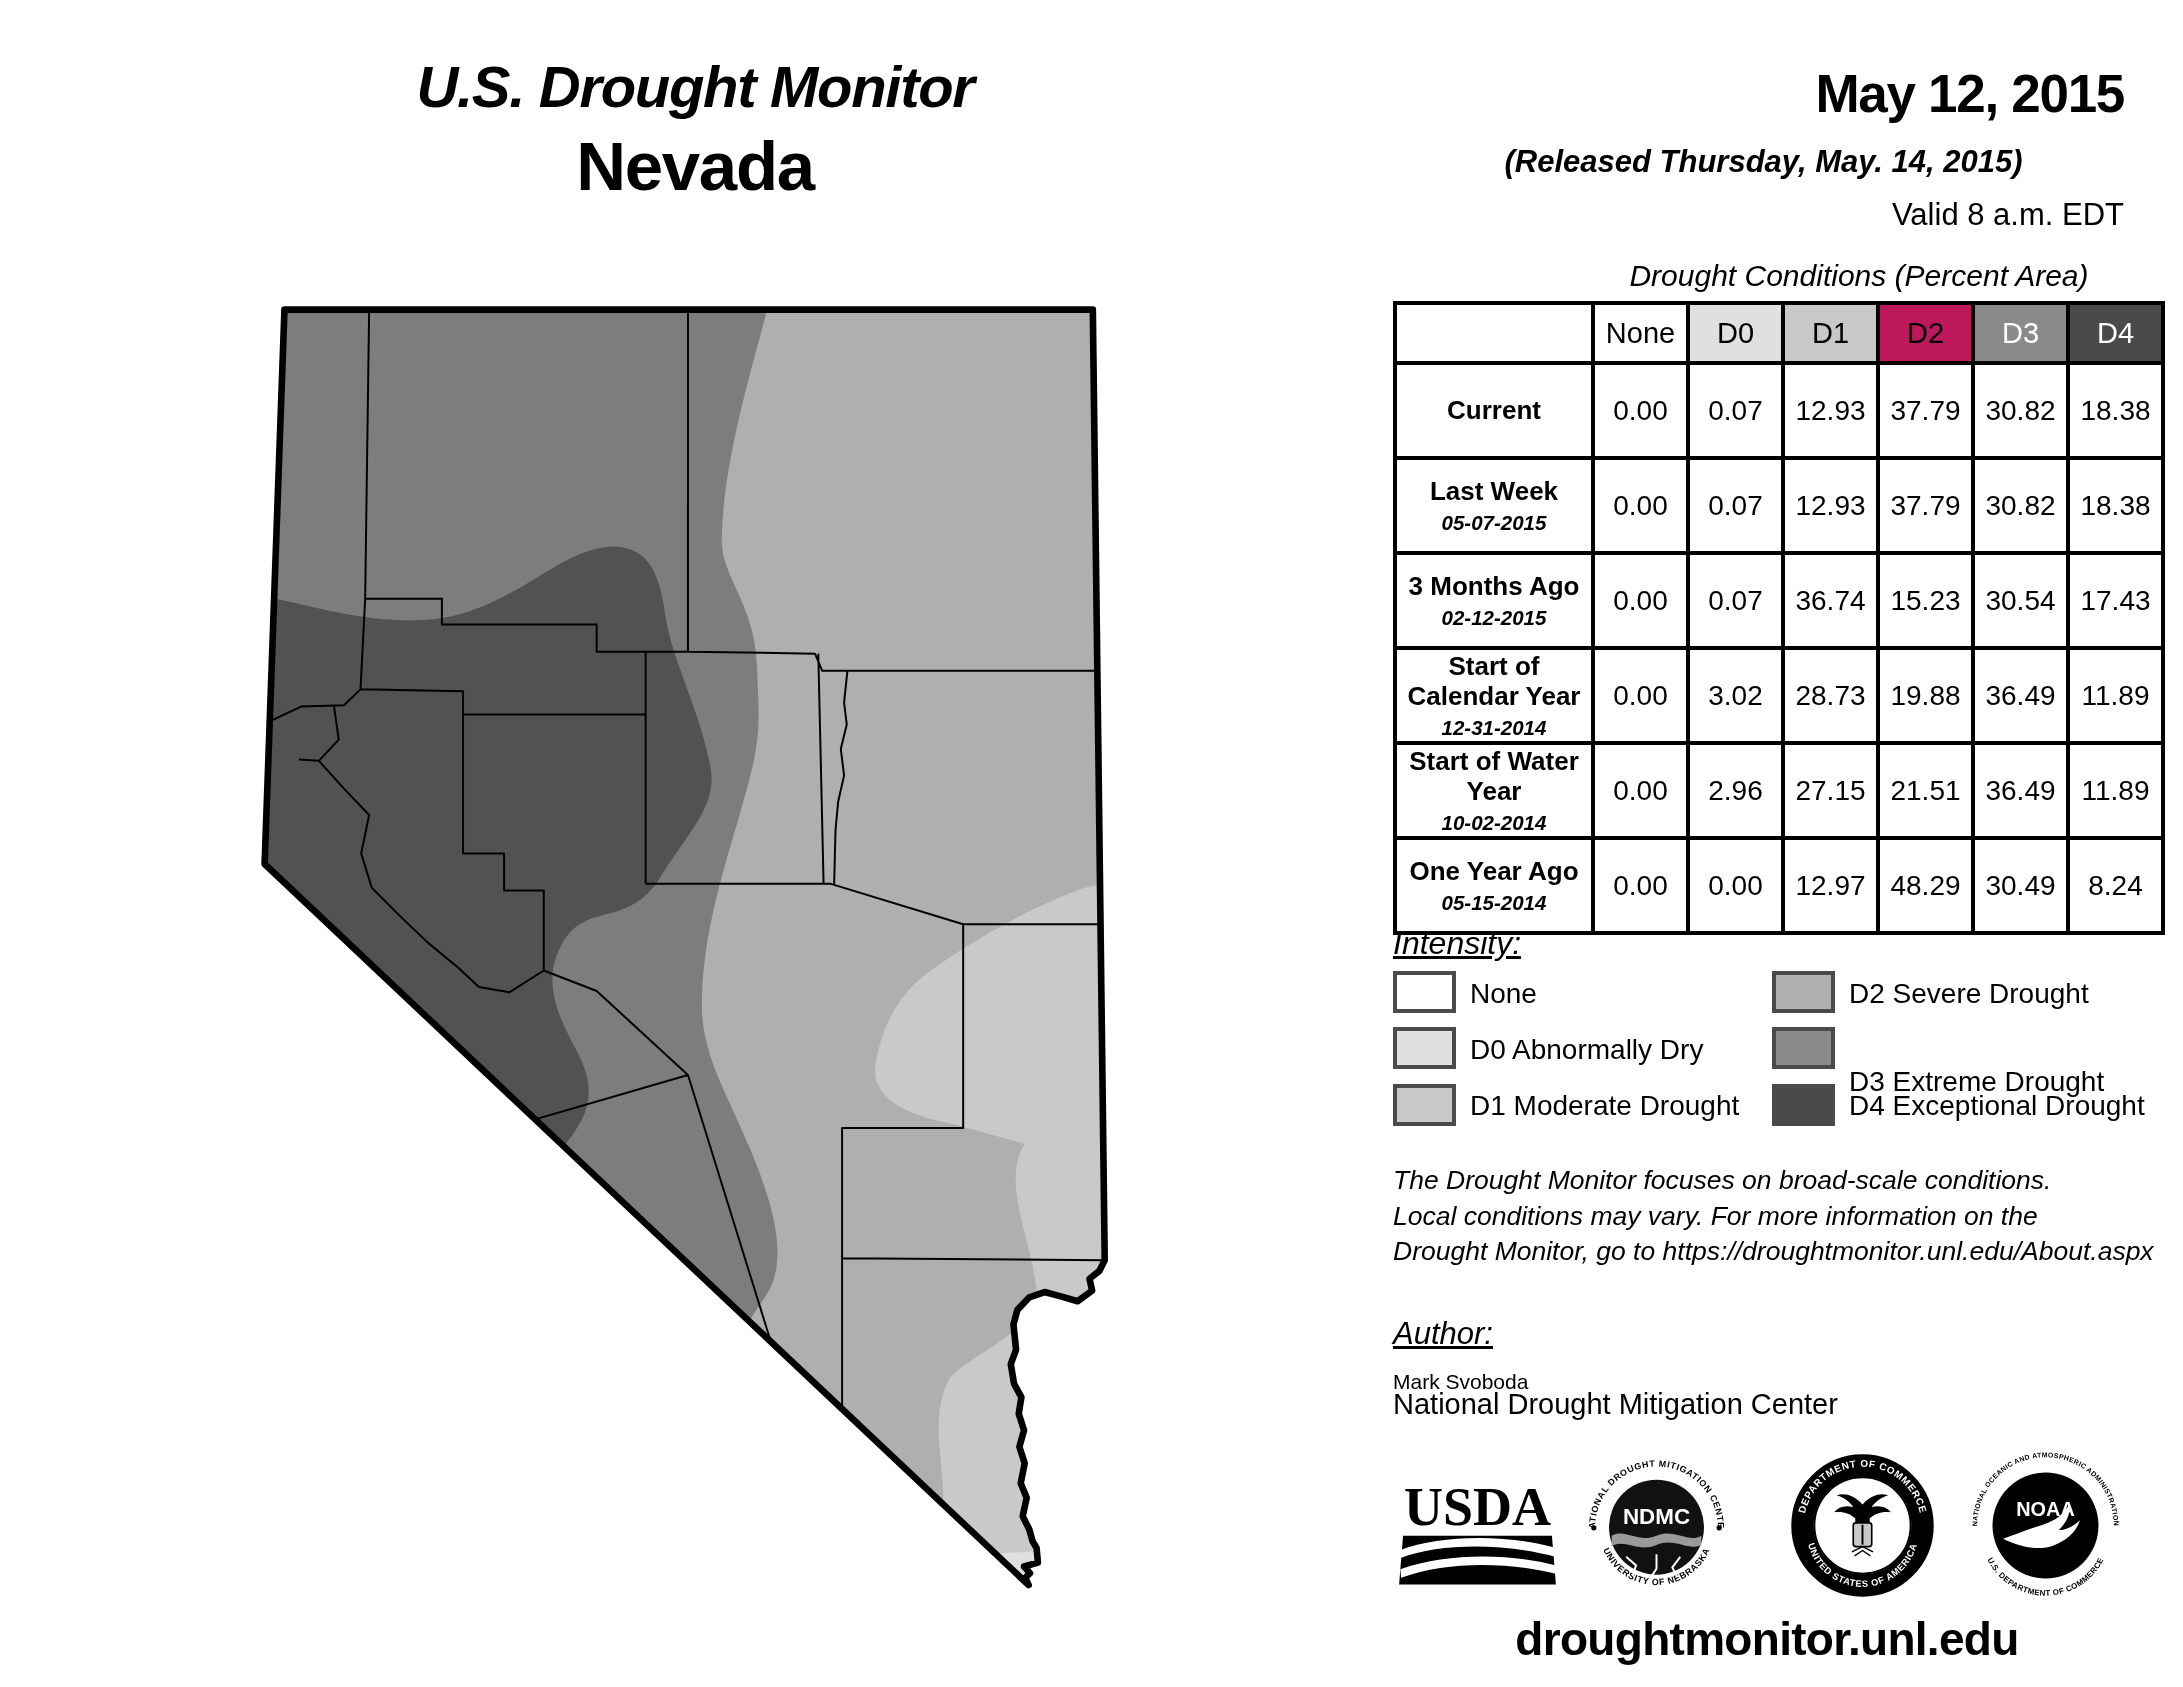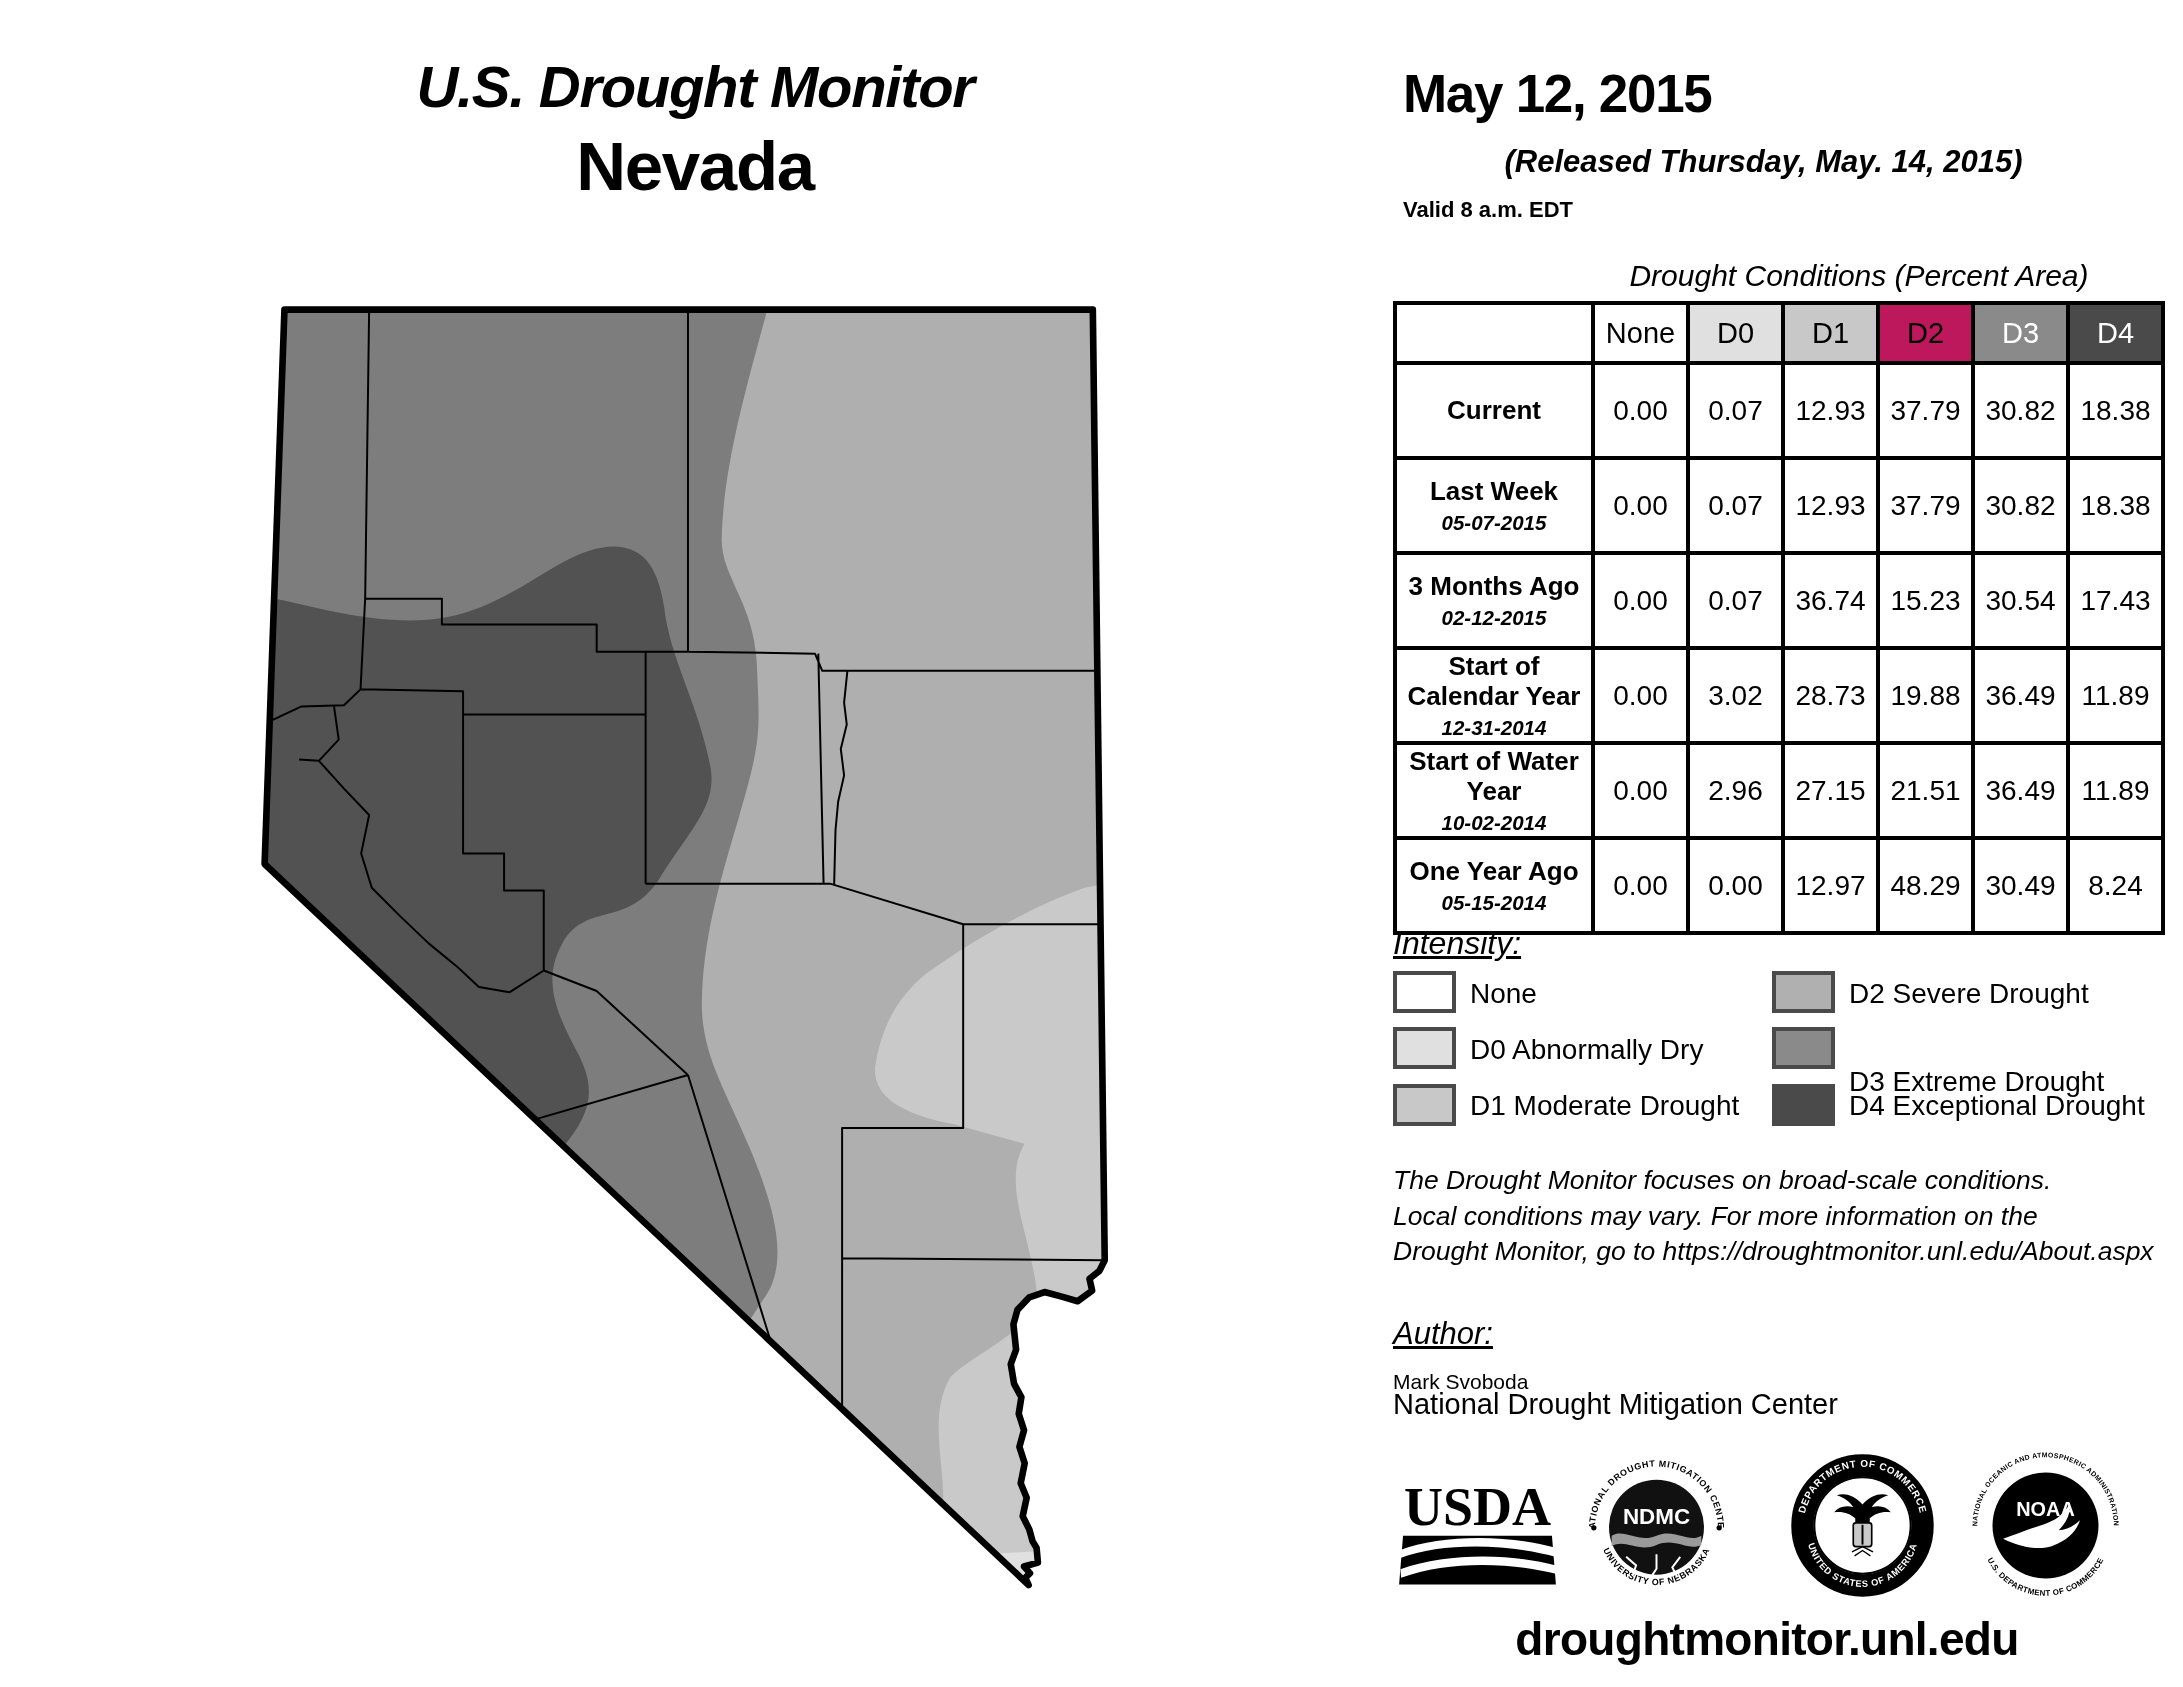--- a/index.html
+++ b/index.html
@@ -10,26 +10,26 @@
   }
   .abs{position:absolute;}
 
   
   #title-main{left:265px;top:53px;width:860px;text-align:center;
     font-size:58px;font-weight:bold;font-style:italic;letter-spacing:-1.3px;}
   #title-region{left:265px;top:127px;width:860px;text-align:center;
     font-size:69px;font-weight:bold;letter-spacing:-1.3px;}
 
   
-  #date-line{left:1403px;top:63px;width:721px;text-align:left;
+  #date-line{left:1403px;top:63px;width:721px;text-align:right;
     font-size:53px;font-weight:bold;letter-spacing:-1.3px;}
   #released-line{left:1403px;top:144px;width:721px;text-align:center;
     font-size:31px;font-weight:bold;font-style:italic;}
-  #valid-line{left:1403px;top:197px;width:721px;text-align:left;
-    font-size:22px;font-weight:bold;}
+  #valid-line{left:1403px;top:197px;width:721px;text-align:right;
+    font-size:31px;font-weight:normal;}
   #table-title{left:1587px;top:259px;width:544px;text-align:center;
     font-size:30px;font-style:italic;}
 
   
   #dm-table{left:1393px;top:301px;border-collapse:collapse;}
   #dm-table th,#dm-table td{border:4px solid #000;padding:0;text-align:center;vertical-align:middle;}
   #dm-table th{width:91px;height:56px;font-size:29px;font-weight:normal;}
   #dm-table td{height:91px;font-size:28px;}
   #dm-table td.rowlabel{width:194px;font-size:26px;font-weight:bold;line-height:1.15;}
   #dm-table .sub{display:block;font-size:20.5px;font-style:italic;font-weight:bold;margin-top:4px;}

